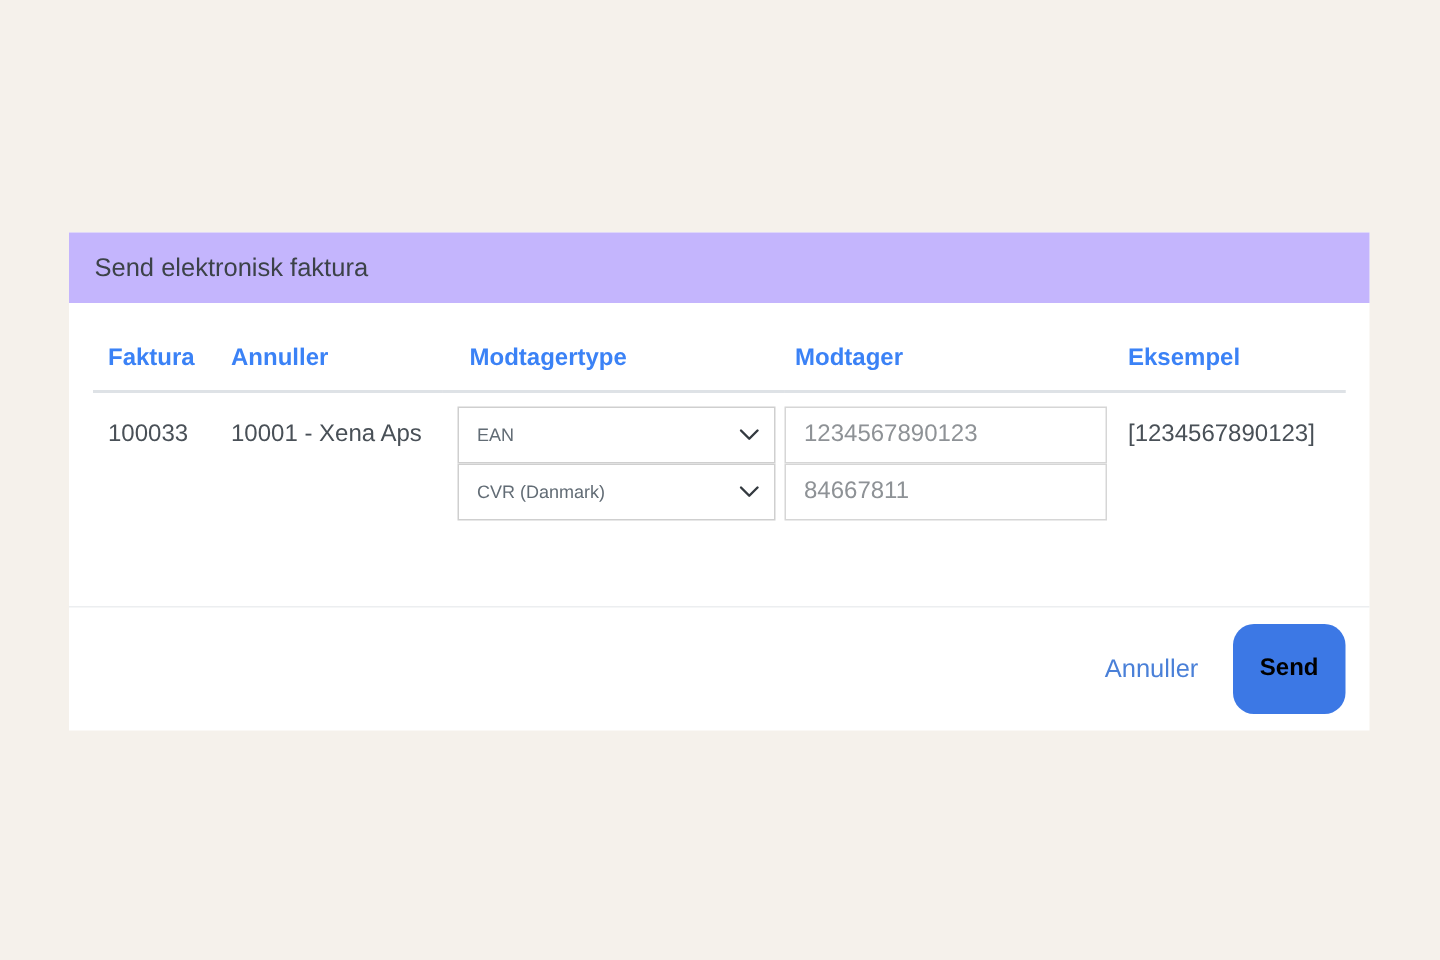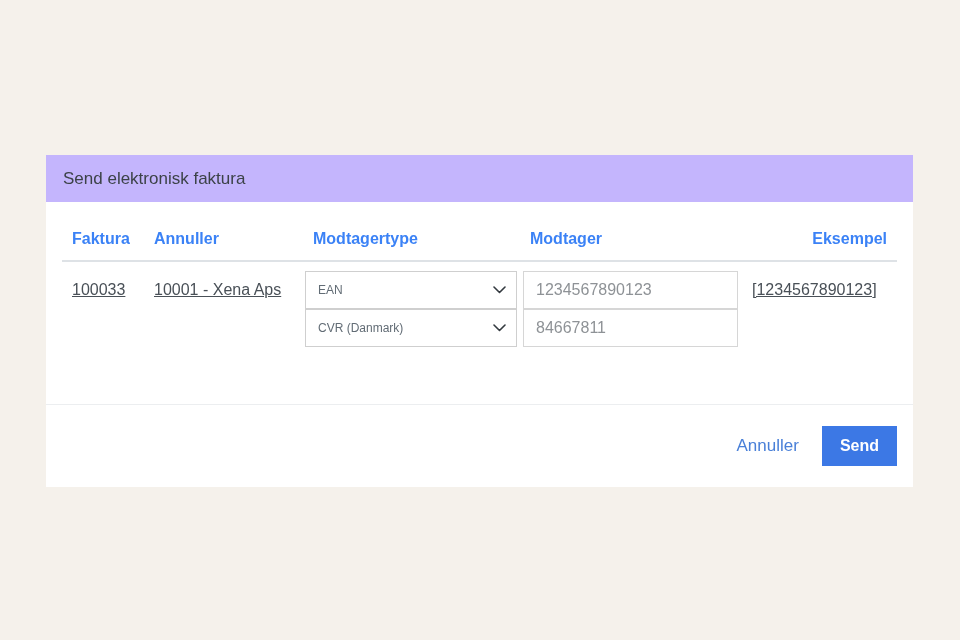--- a/index.html
+++ b/index.html
@@ -41,28 +41,28 @@
     text-align: left;
     font-size: 16px;
     font-weight: 700;
     color: #3b82f6;
     padding: 20px 10px 12px 10px;
     border-bottom: 2px solid #dee2e6;
     white-space: nowrap;
   }
   th.th-modtagertype { padding-left: 18px; }
   th.th-modtager { padding-left: 7px; }
-  th.th-eksempel { padding-left: 4px; text-align: right; }
+  th.th-eksempel { padding-left: 4px; }
   td {
     vertical-align: top;
     font-size: 16px;
     color: #495057;
     padding: 9px 0 0 10px;
   }
-  td.text-cell { line-height: 38px; white-space: nowrap; text-decoration: underline; }
+  td.text-cell { line-height: 38px; white-space: nowrap; }
   td.cell-modtager { padding-left: 0; margin-left: 12px; }
   td.cell-eksempel { padding-left: 4px; }
   .select-wrap {
     position: relative;
     width: 212px;
     height: 38px;
   }
   select {
     width: 212px;
     height: 38px;
@@ -108,26 +108,26 @@
   .cancel-link {
     color: #4a80d8;
     font-size: 17px;
     cursor: pointer;
     text-decoration: none;
     margin-right: 23px;
     margin-left: 26px;
   }
   .send-btn {
     background: #3c78e5;
-    color: #ffffff;
+    color: #000000;
     font-weight: 700;
     font-size: 16px;
     border: none;
-    border-radius: 0;
-    height: 40px;
+    border-radius: 14px;
+    height: 60px;
     min-width: 71px;
     padding: 0 18px;
     font-family: inherit;
     cursor: pointer;
   }
 </style>
 </head>
 <body>
 
 <div class="modal">

